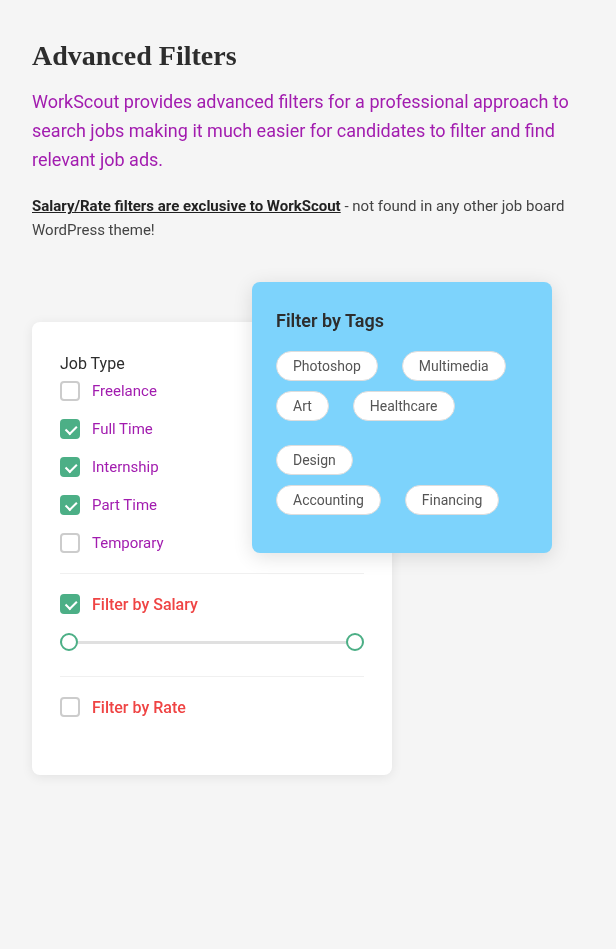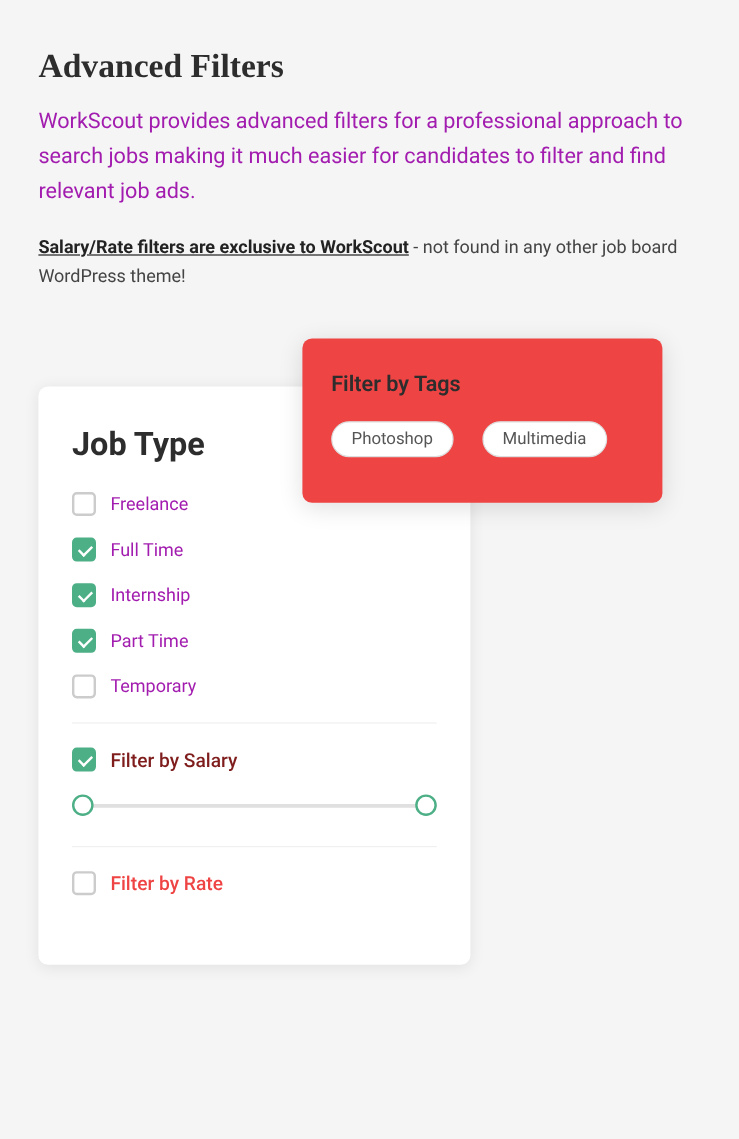--- a/index.html
+++ b/index.html
@@ -56,24 +56,24 @@
       border-radius: 8px;
       padding: 32px 28px 40px 28px;
       width: 360px;
       box-shadow: 0 2px 12px rgba(0,0,0,0.08);
       position: relative;
       z-index: 1;
       margin-top: 40px;
     }
 
     .card-title {
-      font-size: 27px;
-      font-weight: 700;
+      font-size: 16px;
+      font-weight: 400;
       color: #2d2d2d;
-      margin-bottom: 24px;
+      margin-bottom: 8px;
     }
 
     .checkbox-item {
       display: flex;
       align-items: center;
       margin-bottom: 18px;
       gap: 12px;
     }
 
     .checkbox-box {
@@ -164,21 +164,21 @@
     .slider-handle.left {
       left: 0;
     }
 
     .slider-handle.right {
       right: 0;
     }
 
     
     .tags-card {
-      background: #ef4444;
+      background: #7dd3fc;
       border-radius: 8px;
       padding: 28px 24px;
       width: 300px;
       box-shadow: 0 4px 20px rgba(0,0,0,0.12);
       position: absolute;
       left: 220px;
       top: 0;
       z-index: 2;
     }
 
@@ -218,20 +218,29 @@
 </p>
 
 <div class="cards-container">
 
   <div class="tags-card">
     <h2 class="tags-card-title">Filter by Tags</h2>
     <div class="tags-row">
       <span class="tag">Photoshop</span>
       <span class="tag">Multimedia</span>
     </div>
+    <div class="tags-row">
+      <span class="tag">Art</span>
+      <span class="tag">Healthcare</span>
+      <span class="tag">Design</span>
+    </div>
+    <div class="tags-row">
+      <span class="tag">Accounting</span>
+      <span class="tag">Financing</span>
+    </div>
   </div>
 
   <div class="job-type-card">
     <h2 class="card-title">Job Type</h2>
 
     <div class="checkbox-item">
       <div class="checkbox-box"></div>
       <span class="checkbox-label">Freelance</span>
     </div>
 
@@ -252,21 +261,21 @@
 
     <div class="checkbox-item">
       <div class="checkbox-box"></div>
       <span class="checkbox-label">Temporary</span>
     </div>
 
     <div class="divider"></div>
 
     <div class="checkbox-item">
       <div class="checkbox-box checked"></div>
-      <span class="checkbox-label" style="font-size:16px; font-weight:500; color:#7f1d1d;">Filter by Salary</span>
+      <span class="checkbox-label" style="font-size:16px; font-weight:500; color:#ef4444;">Filter by Salary</span>
     </div>
 
 
     <div class="slider-container">
       <div class="slider-track">
         <div class="slider-fill"></div>
         <div class="slider-handle left"></div>
         <div class="slider-handle right"></div>
       </div>
     </div>

